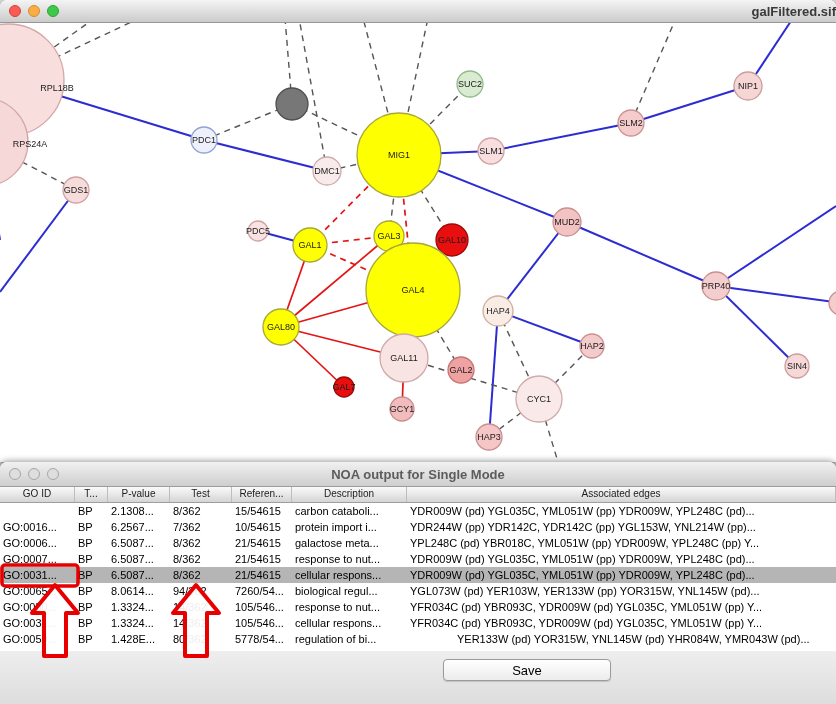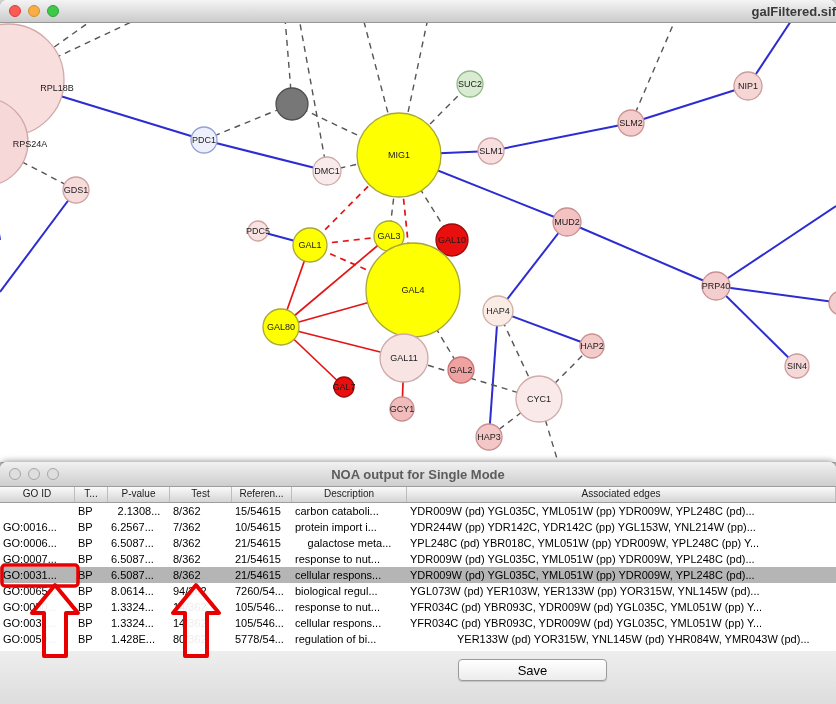--- a/index.html
+++ b/index.html
@@ -38,21 +38,21 @@
   .tbody{position:absolute;top:41px;left:0;right:0;height:148px;background:#ffffff;overflow:hidden;z-index:1;}
   .trow{display:flex;height:16px;}
   .trow.selected{background:#b5b5b5;}
   .tcell{box-sizing:border-box;font-size:11px;color:#000;line-height:16px;padding:0 3px;
          overflow:hidden;white-space:nowrap;flex-shrink:0;}
   .tfoot{position:absolute;bottom:0;left:0;right:0;height:53px;
          background:linear-gradient(#eeeeee,#dddddd);border-top:1px solid #b3b3b3;}
   .btn{position:absolute;top:8px;height:22px;background:linear-gradient(#ffffff,#ececec);
        border:1px solid #9b9b9b;border-radius:4px;font-size:13px;color:#000;
        font-family:"Liberation Sans",sans-serif;box-shadow:0 1px 1px rgba(0,0,0,.15);}
-  .btn-save{left:458px;width:149px;}
+  .btn-save{left:443px;width:168px;}
   .btn-cancel{left:678px;width:144px;}
 
   
   .overlay{position:absolute;left:0;top:0;z-index:60;pointer-events:none;}
   .ann-rect{fill:none;stroke:#e80000;stroke-width:3.5;}
   .ann-arrow{fill:#ffffff;fill-opacity:.92;stroke:#e80000;stroke-width:4;stroke-linejoin:round;}
 </style>
 </head>
 <body>
 
@@ -190,42 +190,42 @@
       <div class="hcell" style="width: 62px;">P-value</div>
       <div class="hcell" style="width: 62px;">Test</div>
       <div class="hcell" style="width: 60px;">Referen...</div>
       <div class="hcell" style="width: 115px;">Description</div>
       <div class="hcell" style="width: 429px;">Associated edges</div>
     </div>
   <div class="tbody">
       <div class="trow">
         <div class="tcell" style="width: 75px; margin-top: 24px;">GO:0045...</div>
         <div class="tcell" style="width: 33px;">BP</div>
-        <div class="tcell" style="width: 62px; text-align: center;">2.1308...</div>
+        <div class="tcell" style="width: 62px;">2.1308...</div>
         <div class="tcell" style="width: 62px;">8/362</div>
         <div class="tcell" style="width: 60px;">15/54615</div>
         <div class="tcell" style="width: 115px;">carbon cataboli...</div>
         <div class="tcell" style="width: 429px;">YDR009W (pd) YGL035C, YML051W (pp) YDR009W, YPL248C (pd)...</div>
       </div>
       <div class="trow">
         <div class="tcell" style="width: 75px;">GO:0016...</div>
         <div class="tcell" style="width: 33px;">BP</div>
         <div class="tcell" style="width: 62px;">6.2567...</div>
         <div class="tcell" style="width: 62px;">7/362</div>
         <div class="tcell" style="width: 60px;">10/54615</div>
         <div class="tcell" style="width: 115px;">protein import i...</div>
         <div class="tcell" style="width: 429px;">YDR244W (pp) YDR142C, YDR142C (pp) YGL153W, YNL214W (pp)...</div>
       </div>
       <div class="trow">
         <div class="tcell" style="width: 75px;">GO:0006...</div>
         <div class="tcell" style="width: 33px;">BP</div>
         <div class="tcell" style="width: 62px;">6.5087...</div>
         <div class="tcell" style="width: 62px;">8/362</div>
         <div class="tcell" style="width: 60px;">21/54615</div>
-        <div class="tcell" style="width: 115px; text-align: center;">galactose meta...</div>
+        <div class="tcell" style="width: 115px;">galactose meta...</div>
         <div class="tcell" style="width: 429px;">YPL248C (pd) YBR018C, YML051W (pp) YDR009W, YPL248C (pp) Y...</div>
       </div>
       <div class="trow">
         <div class="tcell" style="width: 75px;">GO:0007...</div>
         <div class="tcell" style="width: 33px;">BP</div>
         <div class="tcell" style="width: 62px;">6.5087...</div>
         <div class="tcell" style="width: 62px;">8/362</div>
         <div class="tcell" style="width: 60px;">21/54615</div>
         <div class="tcell" style="width: 115px;">response to nut...</div>
         <div class="tcell" style="width: 429px;">YDR009W (pd) YGL035C, YML051W (pp) YDR009W, YPL248C (pd)...</div>

